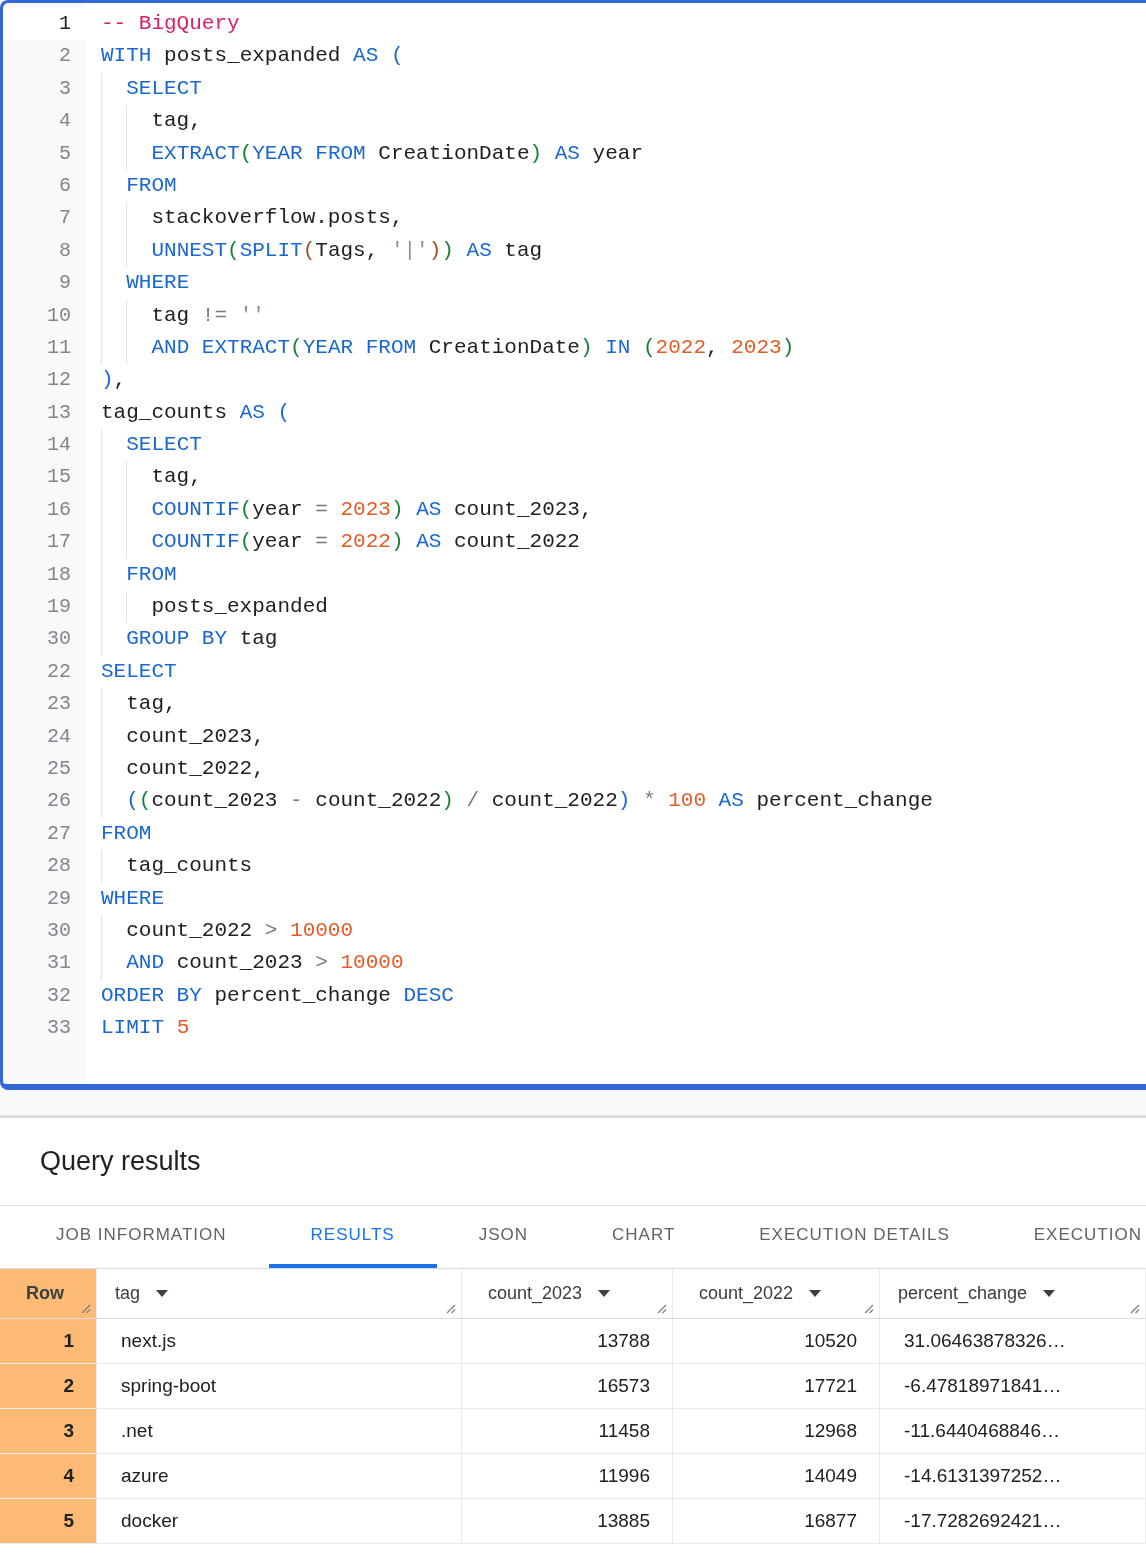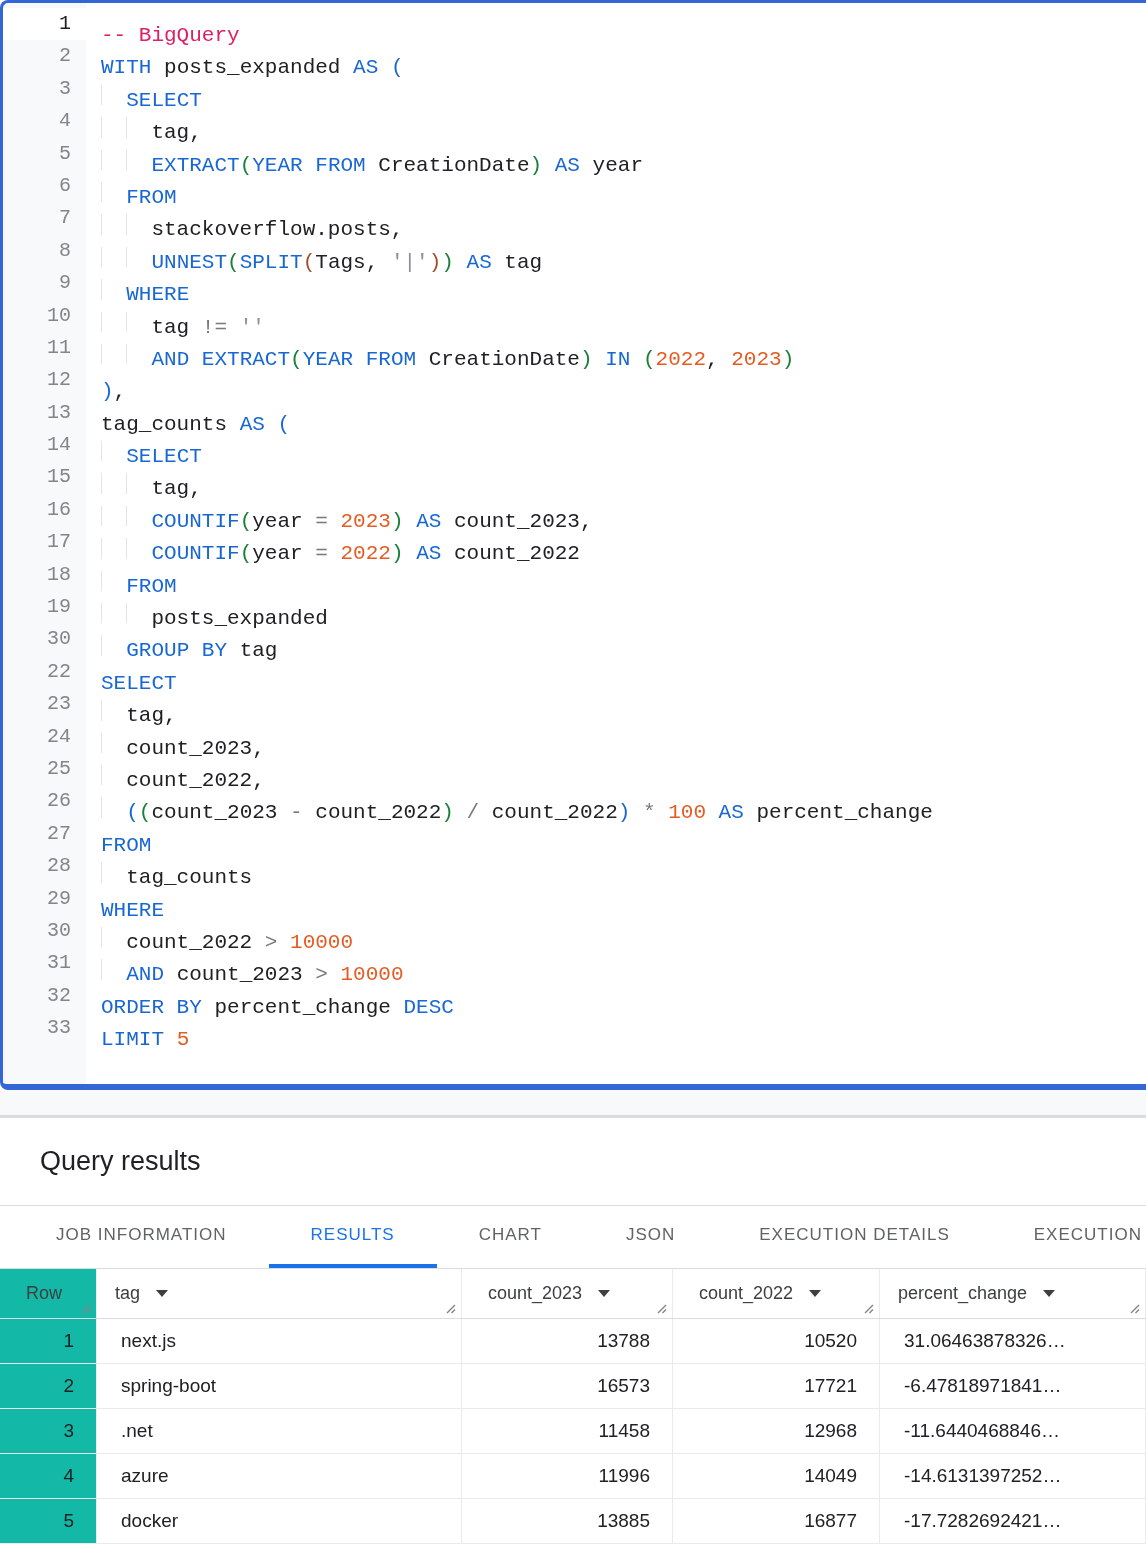--- a/index.html
+++ b/index.html
@@ -20,21 +20,21 @@
     border-radius:8px 0 0 8px;
     background:linear-gradient(to right,#f8f9fa 83px,#ffffff 83px);
     padding-top:5px;
     font-family:"Liberation Mono","DejaVu Sans Mono",monospace;
     font-size:21px;line-height:32.4px;
   }
   .line{display:flex;height:32.4px;white-space:pre;}
   .gutter{flex:0 0 83px;text-align:right;padding-right:15px;color:var(--line-num);
     font-size:20px;}
   .gutter.active{background:#ffffff;color:#202124;}
-  .code{flex:1 1 auto;position:relative;padding-left:15px;margin-top:12px;}
+  .code{flex:1 1 auto;position:relative;padding-left:15px;}
   .guide{position:absolute;top:0;bottom:0;width:1px;background:#e0e3e7;}
   .tok-kw{color:var(--kw);} .tok-com{color:var(--com);} .tok-num{color:var(--num);}
   .tok-str{color:var(--str);} .tok-op{color:var(--op);} .tok-id{color:var(--ident);}
   .tok-b1{color:var(--b1);} .tok-b2{color:var(--b2);} .tok-b3{color:var(--b3);}
 
   
   .gap-strip{height:28px;background:#f8f9fa;border-bottom:3px solid #dadce0;}
 
   
   .results-header{height:88px;border-bottom:1px solid #dadce0;display:flex;align-items:center;}
@@ -48,21 +48,21 @@
   .tab.active{color:var(--accent-blue);border-bottom-color:var(--accent-blue);}
 
   
   .grid{width:1146px;}
   .trow{display:grid;grid-template-columns:97px 365px 211px 207px minmax(0,1fr);}
   .thead{height:50px;border-bottom:1px solid #dadce0;}
   .tdata{height:45px;border-bottom:1px solid #e8eaed;font-size:19px;}
   .cell{display:flex;align-items:center;border-right:1px solid #e8eaed;overflow:hidden;
     padding:0 22px 0 24px;position:relative;}
   .cell.head{font-size:18px;color:#3c4043;padding-left:18px;}
-  .cell.gray{background:#14b8a6;}
+  .cell.gray{background:#fdba74;font-weight:bold;}
   .cell.right{justify-content:flex-end;text-align:right;}
   .cell.head.right{justify-content:flex-start;text-align:left;padding-left:26px;}
   .caret{width:0;height:0;border-left:6px solid transparent;border-right:6px solid transparent;
     border-top:7px solid #3c4043;margin-left:16px;display:inline-block;cursor:pointer;}
   .rhandle{position:absolute;right:5px;bottom:4px;cursor:col-resize;}
   .rhandle svg{display:block;}
 </style>
 </head>
 <body>
 
@@ -105,22 +105,22 @@
 
 <div class="gap-strip"></div>
 
 <div class="results-header">
   <div class="results-title">Query results</div>
 </div>
 
 <div class="tabs">
     <div class="tab">JOB INFORMATION</div>
     <div class="tab active">RESULTS</div>
+    <div class="tab">JSON</div>
     <div class="tab">CHART</div>
-    <div class="tab">JSON</div>
     <div class="tab">EXECUTION DETAILS</div>
     <div class="tab">EXECUTION GRAPH</div>
   </div>
 
 <div class="grid">
   <div class="trow thead">
       <div class="cell head right gray">
         <span>Row</span>
         <span class="rhandle">
           <svg width="12" height="12" viewBox="0 0 12 12">

